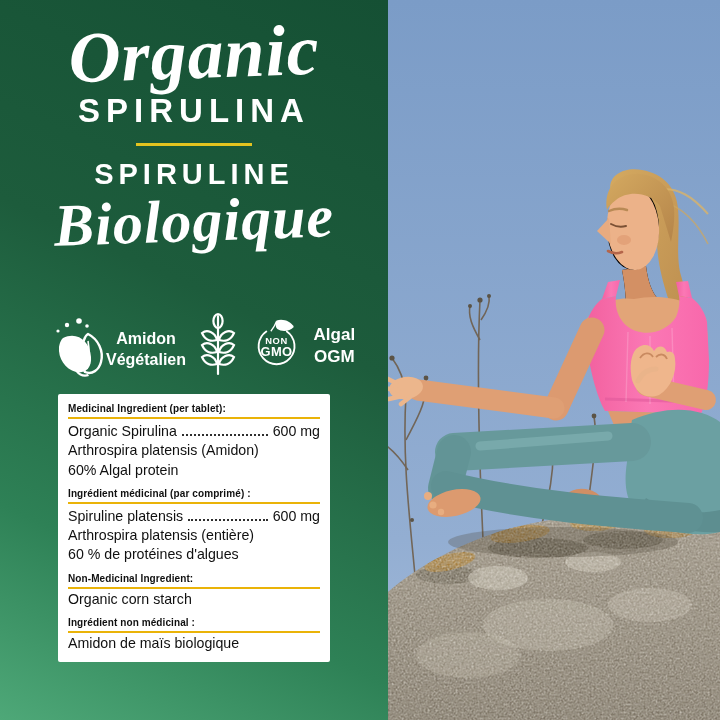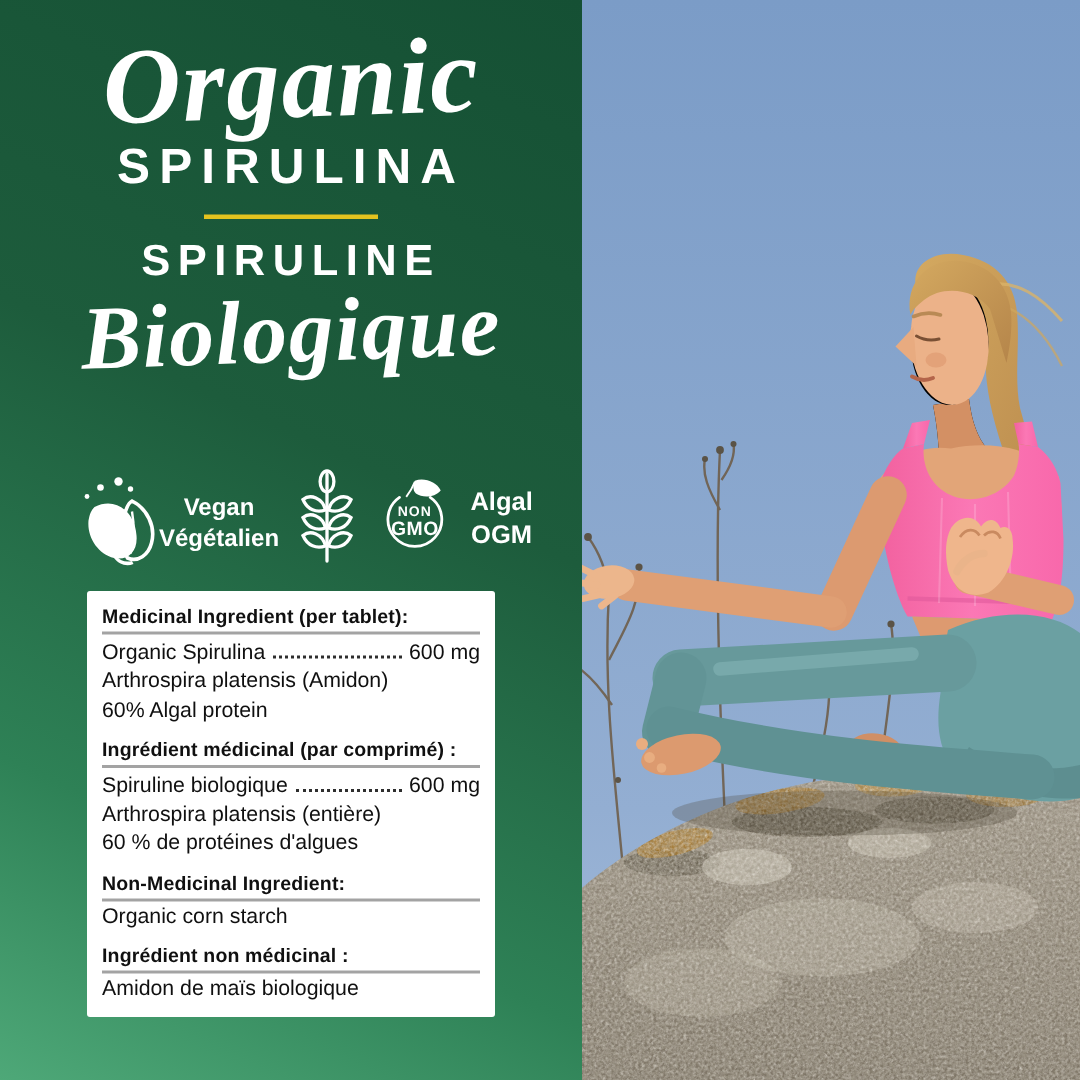--- a/index.html
+++ b/index.html
@@ -34,22 +34,22 @@
   .badge-col{display:flex;align-items:center;}
   .badge-icon{display:block;}
   .badge-label{font-size:16px;font-weight:700;text-align:center;line-height:1.28;margin-top:7px;}
   .badge-label-single{font-size:17px;}
   
   .facts-card{
     width:252px;background:#fff;color:#101010;margin:16px auto 0;
     padding:9px 10px 10px;border-radius:2px;
   }
   .fact-heading{
-    font-size:13px;font-weight:700;margin:0;padding:0 0 3px;
-    border-bottom:2px solid #a3a3a3;letter-spacing:.1px;
+    font-size:10px;font-weight:700;margin:0;padding:0 0 3px;
+    border-bottom:2px solid #eab308;letter-spacing:.1px;
   }
   .fact-section{margin-top:9px;}
   .fact-section:first-child{margin-top:0;}
   .dot-row{display:flex;align-items:baseline;font-size:14.2px;margin-top:4px;line-height:1.2;}
   .dot-leader{flex:1;border-bottom:2px dotted #2e2e2e;margin:0 5px 3px;}
   .fact-line{font-size:14.2px;margin:2px 0 0;line-height:1.22;}
   
   .photo-panel{width:332px;height:720px;flex:0 0 332px;position:relative;}
   .photo-panel svg{display:block;}
 </style>
@@ -81,21 +81,21 @@
             <circle cx="43" cy="12" r="1.8"></circle>
             <path d="M19,24 C33,17 46,27 47,43 C48,54 41,60 32,58 C21,55 14,44 15,33 C16,28 17,26 19,24 Z"></path>
             <path d="M32,58 C35,62 40,64 45,62 L44,60 C40,61 36,60 34,57 Z"></path>
           </g>
           <g fill="none" stroke="#fff" stroke-width="2.4">
             <path d="M44,20 C54,25 60,37 57,48 C55,56 48,61 41,58 C36,50 36,33 40,26 C41,23 42,21 44,20 Z"></path>
             <path d="M44,27 C46,38 45,48 43,55" stroke-width="1.6"></path>
           </g>
         </svg>
         <div class="badge-label">
-          <div>Vegan</div>
+          <div>Amidon</div>
           <div>Végétalien</div>
         </div>
       </div>
 
       <div class="badge-col">
         <svg class="badge-icon" width="64" height="66" viewBox="0 0 64 66">
           <g fill="none" stroke="#fff" stroke-width="2.2" stroke-linecap="round">
             <line x1="32" y1="16" x2="32" y2="62"></line>
             <ellipse cx="32" cy="9" rx="4.6" ry="7"></ellipse>
             <line x1="32" y1="4" x2="32" y2="14"></line>
@@ -130,21 +130,21 @@
           <span class="dot-leader"></span>
           <span>600 mg</span>
         </div>
         <p class="fact-line">Arthrospira platensis (Amidon)</p>
         <p class="fact-line">60% Algal protein</p>
       </div>
 
       <div class="fact-section">
         <p class="fact-heading">Ingrédient médicinal (par comprimé) :</p>
         <div class="dot-row">
-          <span>Spiruline biologique</span>
+          <span>Spiruline platensis</span>
           <span class="dot-leader"></span>
           <span>600 mg</span>
         </div>
         <p class="fact-line">Arthrospira platensis (entière)</p>
         <p class="fact-line">60 % de protéines d'algues</p>
       </div>
 
       <div class="fact-section">
         <p class="fact-heading">Non-Medicinal Ingredient:</p>
         <p class="fact-line">Organic corn starch</p>

